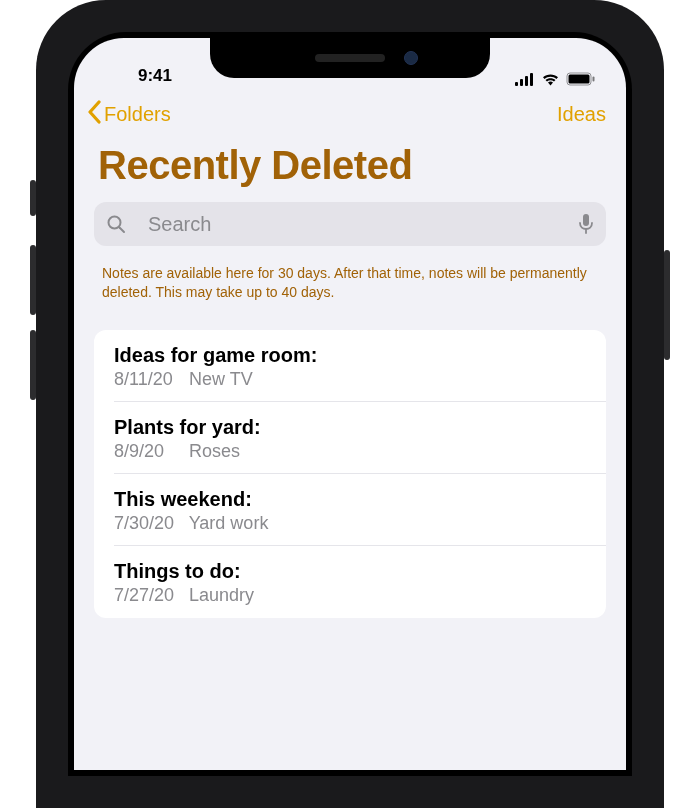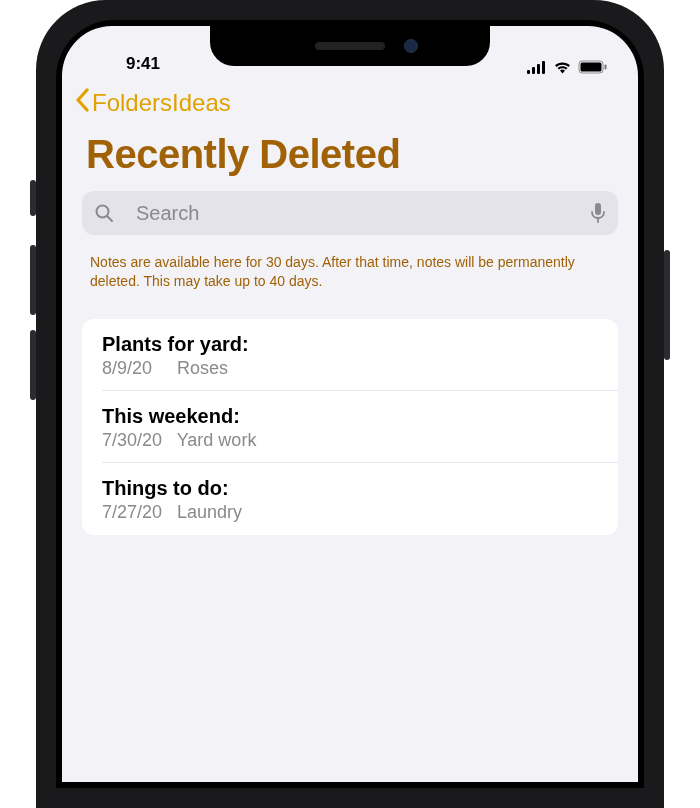--- a/index.html
+++ b/index.html
@@ -17,21 +17,21 @@
     }
     
     .phone-frame {
       position: absolute;
       left: 36px;
       top: 0;
       width: 628px;
       height: 808px;
       background: #1a1a1c;
       border-radius: 70px 70px 0 0;
-      padding: 20px;
+      padding: 32px;
     }
     .phone-frame-inner {
       background: #000;
       border-radius: 58px 58px 0 0;
       width: 100%;
       height: 100%;
       padding: 6px;
       position: relative;
     }
     .screen {
@@ -106,23 +106,23 @@
       gap: 6px;
     }
     .signal-icon, .wifi-icon, .battery-icon {
       display: inline-flex;
     }
 
     
     .nav-bar {
       display: flex;
       align-items: center;
-      justify-content: flex-start;
+      justify-content: space-between;
       padding: 12px 20px 8px 12px;
-      font-size: 24px;
+      font-size: 20px;
       color: #e1a100;
     }
     .nav-back {
       display: flex;
       align-items: center;
       gap: 2px;
       font-weight: 400;
     }
     .nav-edit {
       font-weight: 400;
@@ -284,20 +284,27 @@
               <line x1="8" y1="16" x2="8" y2="20" stroke="#8a8a8e" stroke-width="1.8" stroke-linecap="round"></line>
             </svg>
           </span>
         </div>
       </div>
 
       <div class="info-text">Notes are available here for 30 days. After that time, notes will be permanently deleted. This may take up to 40 days.</div>
 
       <div class="notes-card">
         <div class="note-item">
+          <div class="note-title">Ideas for game room:</div>
+          <div class="note-sub">
+            <span class="note-date">8/11/20</span>
+            <span>New TV</span>
+          </div>
+        </div>
+        <div class="note-item">
           <div class="note-title">Plants for yard:</div>
           <div class="note-sub">
             <span class="note-date">8/9/20</span>
             <span>Roses</span>
           </div>
         </div>
         <div class="note-item">
           <div class="note-title">This weekend:</div>
           <div class="note-sub">
             <span class="note-date">7/30/20</span>

